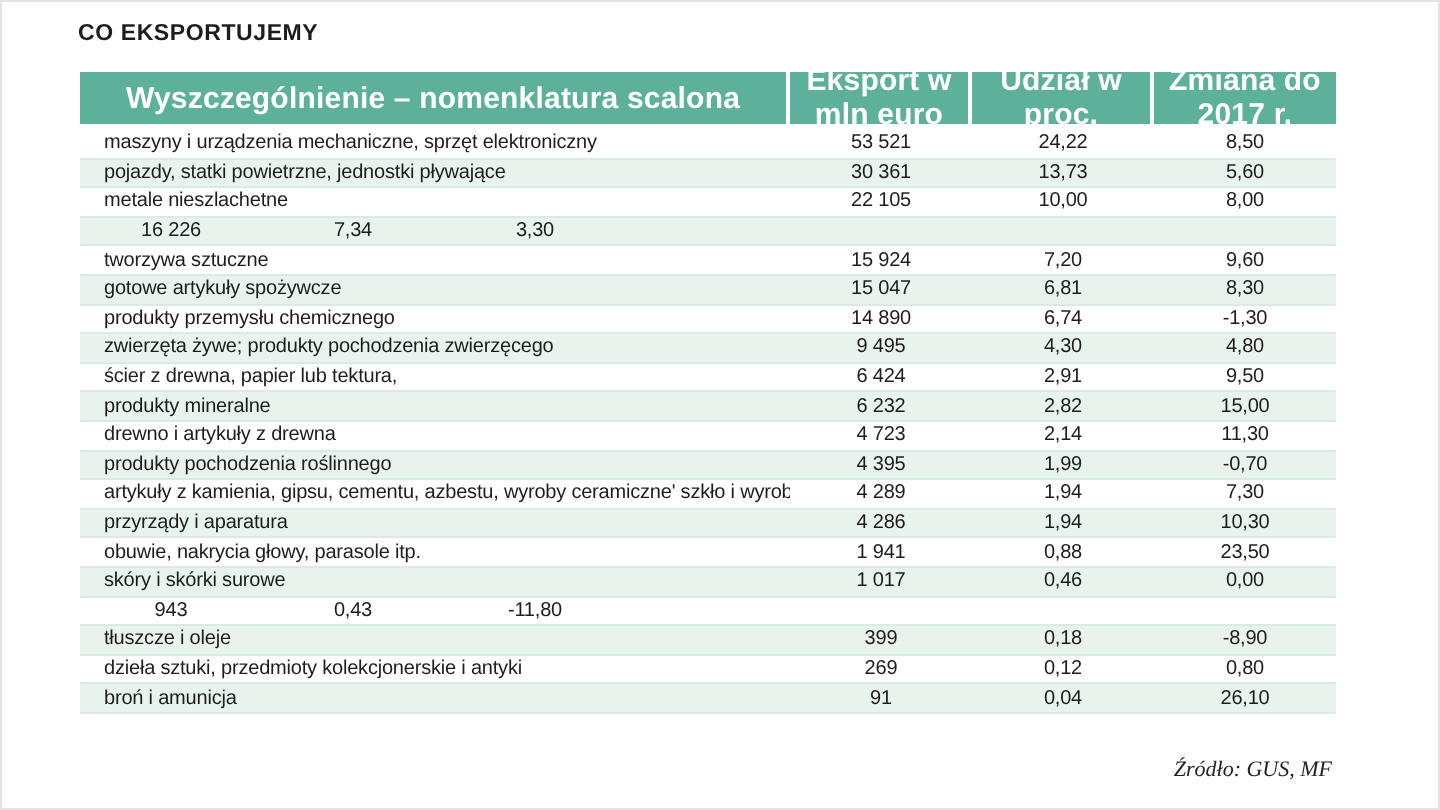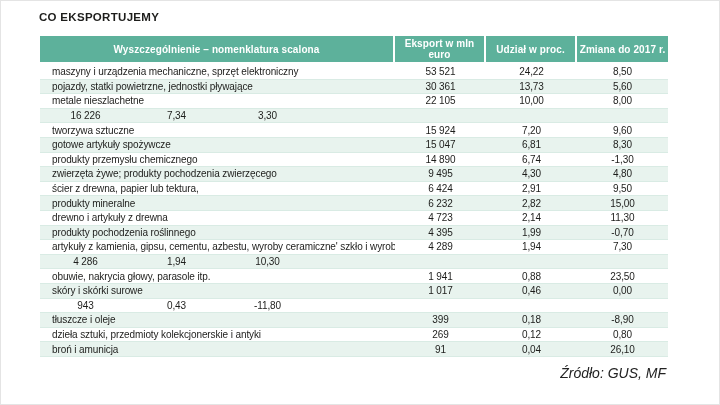--- a/index.html
+++ b/index.html
@@ -18,21 +18,21 @@
     letter-spacing:0.3px;
   }
   .table{
     position:absolute;left:39px;top:35px;width:628px;
   }
   .thead{
     display:flex;height:26px;
     background:var(--header-bg,#5db19b);
   }
   .th{
-    color:#ffffff;font-weight:bold;font-size:10px;
+    color:#ffffff;font-weight:bold;font-size:15px;
     display:flex;align-items:center;justify-content:center;
     text-align:center;box-sizing:border-box;
     letter-spacing:0.1px;
   }
   .th:not(:last-child){border-right:2px solid #ffffff;}
   .col-cat{width:355px;}
   .col-num{width:91px;}
   .tbody{margin-top:3px;}
   .row{
     display:flex;height:14.6px;align-items:center;
@@ -41,23 +41,23 @@
     font-size:10px;color:#1d1d1b;
   }
   .row:nth-child(even){background:var(--stripe-bg,#e8f3ee);}
   .td{
     overflow:hidden;white-space:nowrap;box-sizing:border-box;
     letter-spacing:-0.1px;
   }
   .td.col-cat{padding-left:12px;}
   .td.col-num{text-align:center;}
   .source{
-    position:absolute;right:53px;top:364px;
-    font-family:Liberation Sans, sans-serif;
-    font-style:italic;font-size:14px;color:#222222;
+    position:absolute;right:53px;top:378px;
+    font-family:Liberation Serif, serif;
+    font-style:italic;font-size:11px;color:#222222;
   }
 </style>
 </head>
 <body>
 
 <div class="page">
   <div class="title">CO EKSPORTUJEMY</div>
 
   <div class="table">
     <div class="thead">
@@ -138,20 +138,21 @@
           <div class="td col-num">1,99</div>
           <div class="td col-num">-0,70</div>
         </div>
         <div class="row">
           <div class="td col-cat">artykuły z kamienia, gipsu, cementu, azbestu, wyroby ceramiczne' szkło i wyroby ze szkła</div>
           <div class="td col-num">4 289</div>
           <div class="td col-num">1,94</div>
           <div class="td col-num">7,30</div>
         </div>
         <div class="row">
+          <div class="td col-cat">przyrządy i aparatura</div>
           <div class="td col-num">4 286</div>
           <div class="td col-num">1,94</div>
           <div class="td col-num">10,30</div>
         </div>
         <div class="row">
           <div class="td col-cat">obuwie, nakrycia głowy, parasole itp.</div>
           <div class="td col-num">1 941</div>
           <div class="td col-num">0,88</div>
           <div class="td col-num">23,50</div>
         </div>

